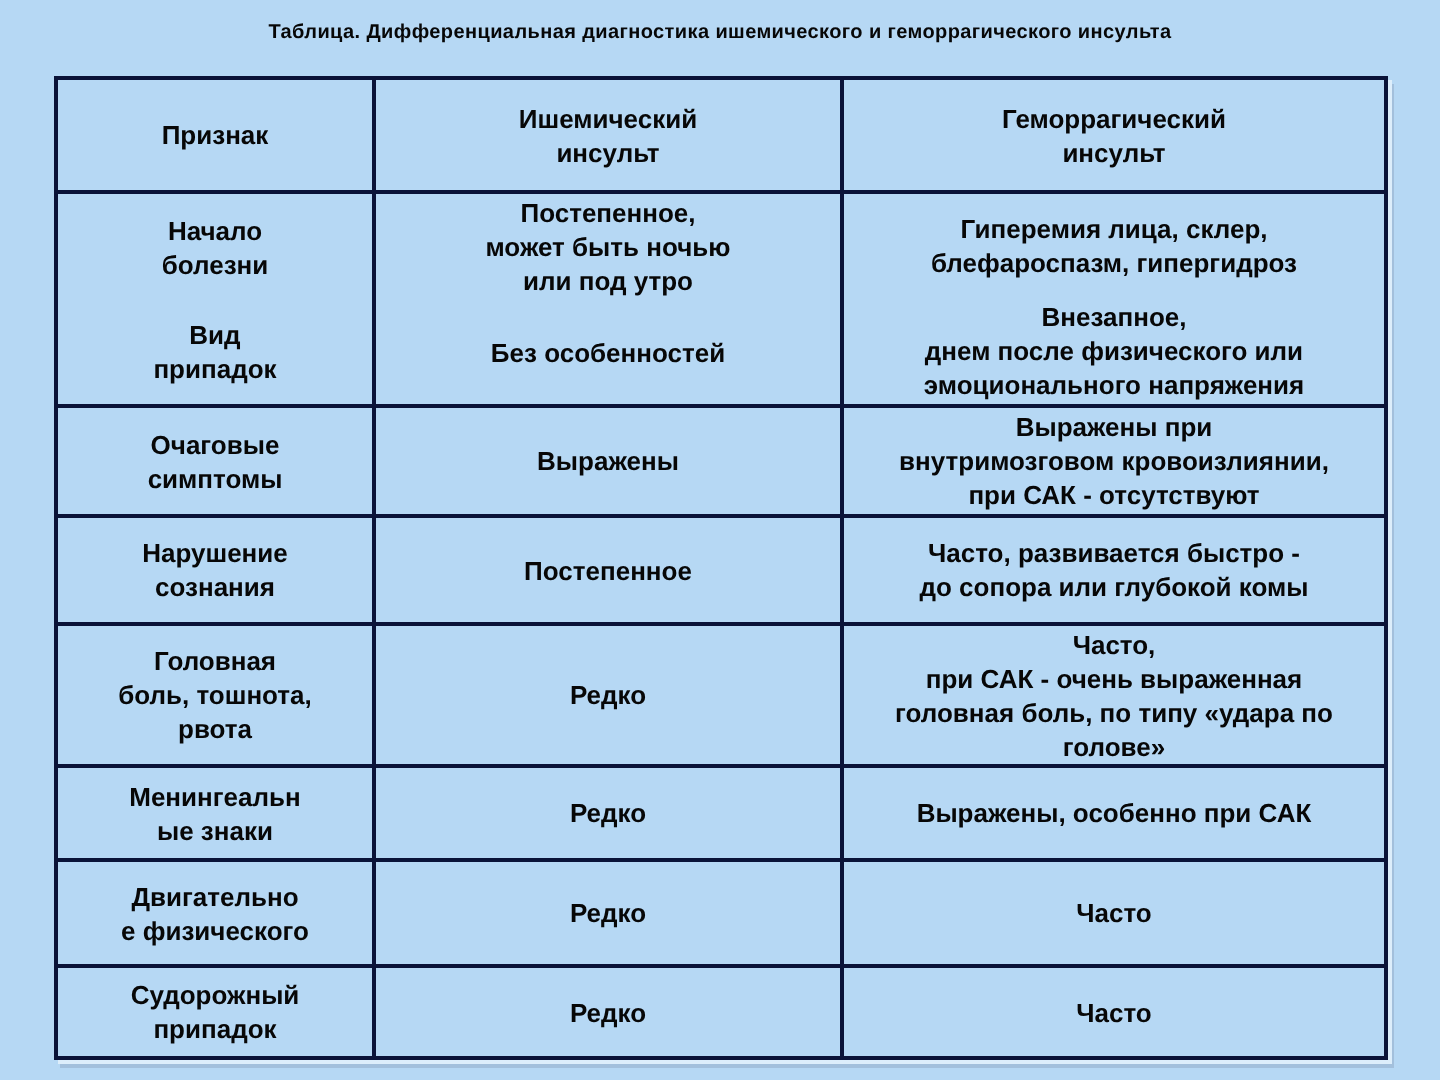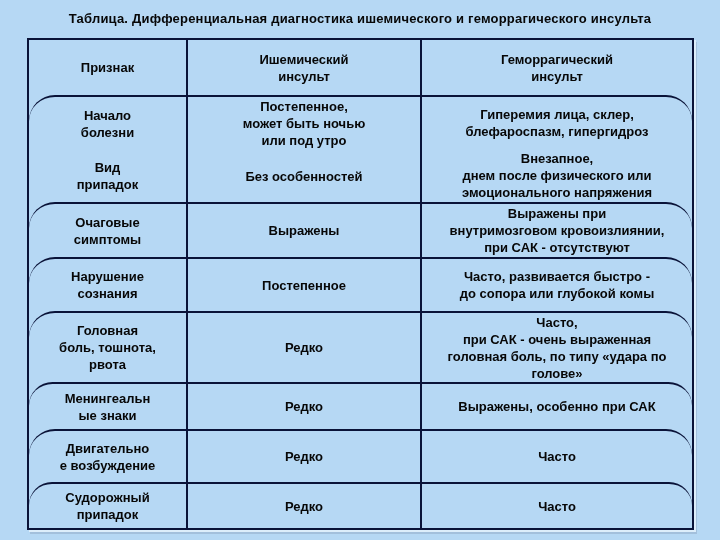--- a/index.html
+++ b/index.html
@@ -13,31 +13,31 @@
   html,body{width:720px;height:540px;overflow:hidden;}
   body{
     background:var(--slide-bg);
     font-family:"Liberation Sans","DejaVu Sans",sans-serif;
     color:var(--text);
     position:relative;
   }
   .title{
     position:absolute;top:11px;left:0;right:0;
     text-align:center;
-    font-size:13px;font-weight:bold;
+    font-size:10px;font-weight:bold;
     letter-spacing:.2px;
     white-space:nowrap;
   }
   .table{
     position:absolute;left:27px;top:38px;width:667px;
     border:2px solid var(--border);
     background:var(--cell-bg);
     box-shadow:2px 2px 0 var(--border-highlight), 3px 4px 0 rgba(130,150,175,.35);
   }
-  .row{display:flex;border-top:2px solid var(--border);border-radius:26px;}
+  .row{display:flex;border-top:2px solid var(--border);}
   .row:first-child{border-top:none;}
   .cell{
     display:flex;align-items:center;justify-content:center;
     text-align:center;
     white-space:pre-line;
     font-size:13px;font-weight:bold;line-height:17px;
     border-left:2px solid var(--border);
     padding:1px 4px;
   }
   .cell:first-child{border-left:none;}
@@ -127,21 +127,21 @@
 
   <div class="row row-meningeal">
     <div class="cell c1">Менингеальн
 ые знаки</div>
     <div class="cell c2">Редко</div>
     <div class="cell c3">Выражены, особенно при САК</div>
   </div>
 
   <div class="row row-motor">
     <div class="cell c1">Двигательно
-е возбуждение</div>
+е физического</div>
     <div class="cell c2">Редко</div>
     <div class="cell c3">Часто</div>
   </div>
 
   <div class="row row-seizure">
     <div class="cell c1">Судорожный
 припадок</div>
     <div class="cell c2">Редко</div>
     <div class="cell c3">Часто</div>
   </div>

